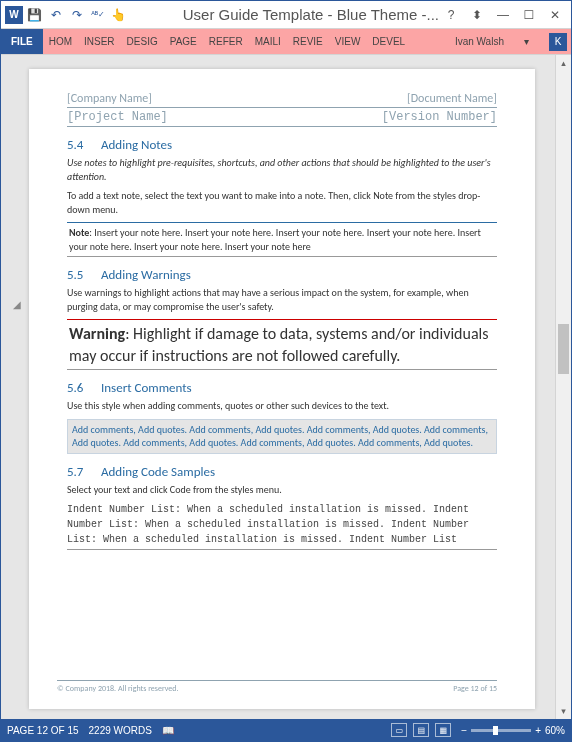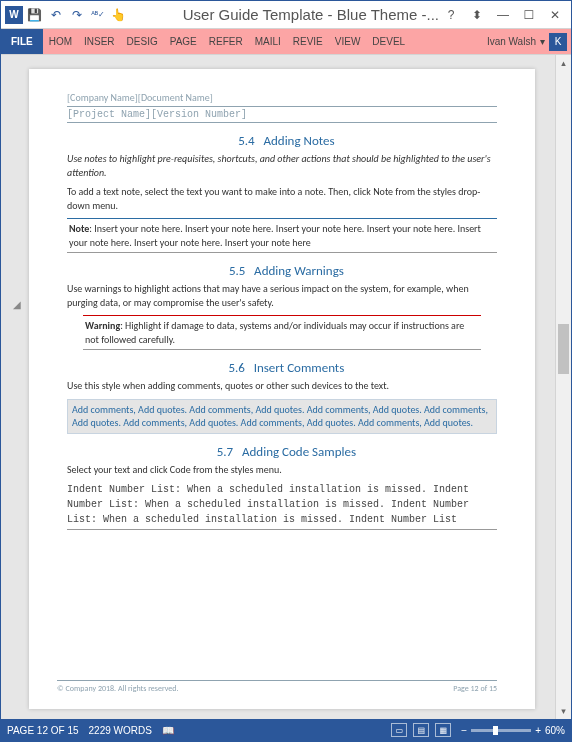--- a/index.html
+++ b/index.html
@@ -6,33 +6,33 @@
 body { font-family: "Segoe UI", Arial, sans-serif; font-size: 11px; background: #fff; width: 572px; height: 742px; overflow: hidden; display: flex; flex-direction: column; border: 1px solid #2b579a; }
 .titlebar { height: 28px; background: #fff; display: flex; align-items: center; padding: 0 4px; border-bottom: 1px solid #d4d4d4; }
 .qat { display: flex; gap: 3px; align-items: center; }
 .qat-btn { width: 18px; height: 18px; display: flex; align-items: center; justify-content: center; font-size: 12px; color: #2b579a; }
 .title { flex: 1; text-align: right; color: #555; font-size: 15px; white-space: nowrap; overflow: hidden; }
 .winctrl { display: flex; gap: 2px; }
 .winctrl div { width: 24px; height: 20px; display: flex; align-items: center; justify-content: center; color: #555; font-size: 12px; }
 .ribbon { height: 26px; background: #fca5a5; display: flex; align-items: center; border-bottom: 1px solid #d4d4d4; font-size: 10px; }
 .file-tab { background: #2b579a; color: #fff; padding: 6px 10px; font-weight: 600; height: 100%; display: flex; align-items: center; }
 .tab { padding: 0 6px; color: #444; height: 100%; display: flex; align-items: center; }
-.user { margin-left: auto; padding: 0 4px; color: #444; display: flex; align-items: center; gap: 4px; }
+.user { margin-left: auto; padding: 0 4px; color: #444; display: flex; align-items: center; gap: 20px; }
 .user-badge { width: 18px; height: 18px; background: #2b579a; color: #fff; display: flex; align-items: center; justify-content: center; font-size: 10px; }
 .workspace { flex: 1; background: #e6e6e6; display: flex; overflow: hidden; position: relative; }
 .page-wrap { flex: 1; overflow-y: auto; padding: 14px 20px 14px 28px; }
 .page { background: #fff; box-shadow: 0 0 4px rgba(0,0,0,.2); padding: 22px 38px 60px; min-height: 640px; font-family: Calibri, Arial, sans-serif; color: #333; position: relative; }
-.hdr-row { display: flex; justify-content: flex-start; font-size: 10px; color: #8fa3b0; border-bottom: 1px solid #8fa3b0; padding-bottom: 2px; margin-bottom: 2px; }
+.hdr-row { display: flex; justify-content: space-between; font-size: 12px; color: #8fa3b0; border-bottom: 1px solid #8fa3b0; padding-bottom: 2px; margin-bottom: 2px; }
 .hdr-row.last { margin-bottom: 10px; font-family: Liberation Mono, monospace; }
-h3 { color: #2b6ca3; font-weight: 400; font-size: 13px; margin: 8px 0 4px; text-align: center; }
+h3 { color: #2b6ca3; font-weight: 400; font-size: 13px; margin: 8px 0 4px; }
 h3 .num { display: inline-block; width: 34px; }
 .body-txt { font-size: 10px; line-height: 1.35; margin-bottom: 6px; }
 .italic { font-style: italic; }
 .note-box { border-top: 1.5px solid #2b6ca3; border-bottom: 1px solid #999; padding: 3px 2px; font-size: 10px; line-height: 1.35; margin: 4px 0 10px; }
-.warn-box { border-top: 1.5px solid #c00; border-bottom: 1px solid #999; padding: 3px 2px; font-size: 10px; line-height: 1.35; margin: 4px 16px 10px; }
+.warn-box { border-top: 1.5px solid #c00; border-bottom: 1px solid #999; padding: 3px 2px; font-size: 16px; line-height: 1.35; margin: 4px 0 10px; }
 .comment-box { background: #e5e5e5; border: 1px solid #c8d4e0; padding: 3px 4px; font-size: 10px; line-height: 1.35; margin: 4px 0 10px; color: #2b6ca3; }
 .code-box { font-family: "Courier New", monospace; font-size: 10px; line-height: 1.5; border-bottom: 1px solid #999; padding-bottom: 2px; margin: 4px 0 10px; color: #444; }
 .footer { position: absolute; bottom: 16px; left: 28px; right: 38px; display: flex; justify-content: space-between; font-size: 8px; color: #8fa3b0; border-top: 1px solid #8fa3b0; padding-top: 2px; }
 .para-mark { position: absolute; left: 12px; top: 244px; color: #888; font-size: 10px; }
 .vscroll { width: 16px; background: #f0f0f0; display: flex; flex-direction: column; border-left: 1px solid #d4d4d4; }
 .vscroll .arrow { height: 16px; display: flex; align-items: center; justify-content: center; font-size: 9px; color: #666; }
 .vscroll .track { flex: 1; position: relative; }
 .vscroll .thumb { position: absolute; left: 2px; right: 2px; top: 40%; height: 50px; background: #c1c1c1; }
 .statusbar { height: 22px; background: #2b579a; color: #fff; display: flex; align-items: center; font-size: 10px; padding: 0 6px; gap: 10px; }
 .statusbar .spacer { flex: 1; }

